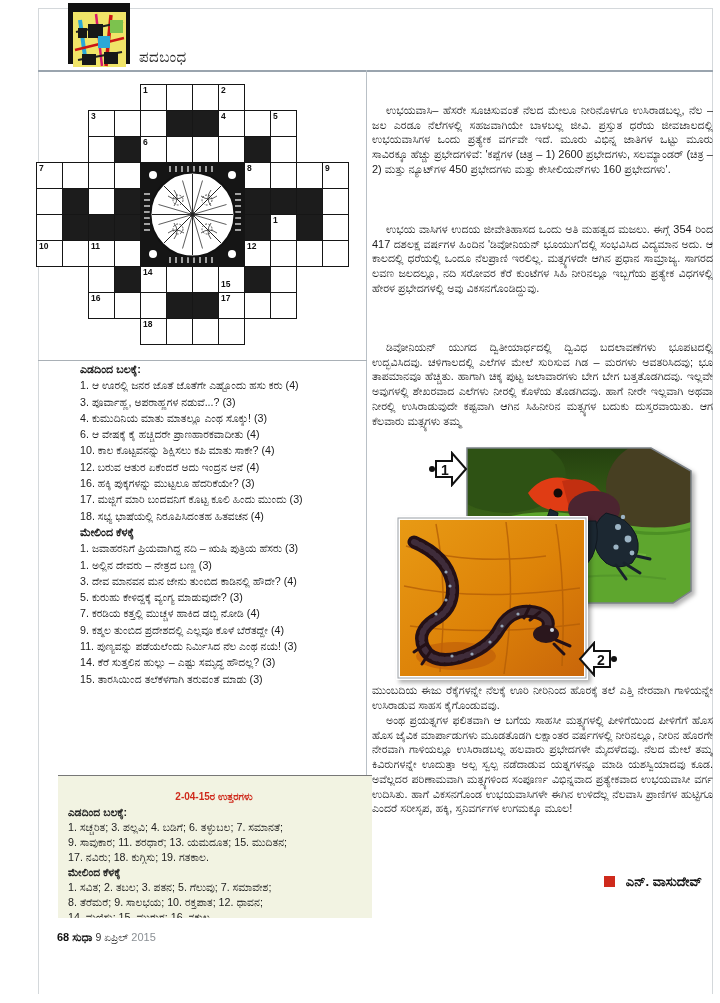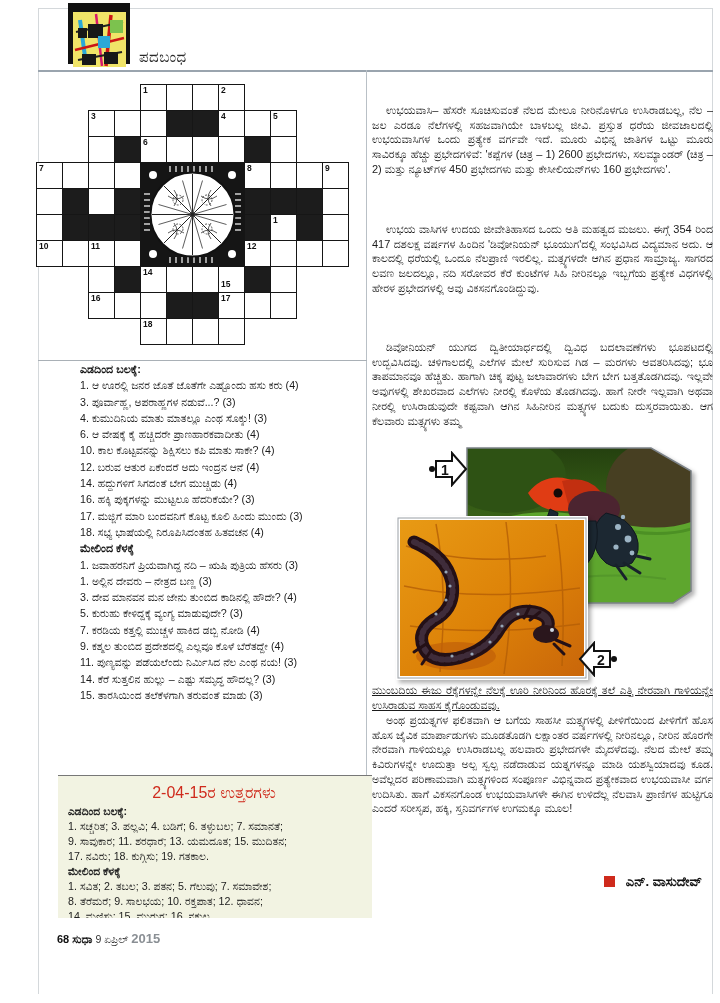--- a/index.html
+++ b/index.html
@@ -13,27 +13,27 @@
   .cw-cell{position:absolute;box-sizing:border-box;border:1px solid #161616;background:#fff;}
   .cw-black{background:#1c1c1c;}
   .cw-num{position:absolute;font-size:8.5px;font-weight:bold;color:#111;line-height:9px;}
   
   .clues{position:absolute;left:80px;top:361px;width:292px;}
   .clue-head{font-size:11px;font-weight:bold;color:#141414;line-height:16.3px;white-space:nowrap;}
   .clue-line{font-size:10.7px;color:#1b1b1b;line-height:16.3px;white-space:nowrap;overflow:hidden;}
   
   .ansbox{position:absolute;left:58px;top:775px;width:314px;height:143px;background:#f2f3e2;
           border-top:1px solid #777;box-sizing:border-box;padding:2px 0 0 10px;overflow:hidden;}
-  .ans-title{font-size:16px;font-weight:normal;text-align:center;margin:6px 12px 2px 0;}
+  .ans-title{font-size:10px;font-weight:bold;text-align:center;margin:13px 12px 2px 0;}
   .ans-head{font-size:10.7px;font-weight:bold;line-height:15px;color:#222;}
   .ans-line{font-size:10.7px;line-height:15px;color:#222;white-space:nowrap;overflow:hidden;}
   
   .footer{position:absolute;left:57px;top:931px;font-size:10.5px;color:#333;}
   .footer b{font-size:11px;color:#111;}
-  .footer .yr{color:#8a8f94;font-size:13px;font-weight:bold;}
+  .footer .yr{color:#8a8f94;font-size:11px;}
   
   .art-title{position:absolute;left:372px;top:71px;width:341px;text-align:center;
              font-size:19px;font-weight:bold;color:#0d0d0d;}
   .para{position:absolute;left:372px;width:341px;font-size:11px;line-height:14.7px;
         text-align:justify;color:#1c1c1c;overflow:hidden;}
   .indent{text-indent:14px;}
   .author{position:absolute;left:372px;top:874px;width:330px;text-align:right;
           font-size:13px;font-weight:bold;color:#111;}
   .author .sq{display:inline-block;width:11px;height:11px;margin-right:7px;vertical-align:-1px;}
   .photo{position:absolute;}
@@ -225,21 +225,20 @@
 
   <div class="clues">
     <div class="clue-head">ಎಡದಿಂದ ಬಲಕ್ಕೆ:</div>
     <div>
         <div class="clue-line">1. ಆ ಊರಲ್ಲಿ ಜನರ ಜೊತೆ ಜೊತೆಗೇ ಎಷ್ಟೊಂದು ಹಸು ಕರು (4)</div>
         <div class="clue-line">3. ಪೂರ್ವಾಹ್ಣ, ಅಪರಾಹ್ಣಗಳ ನಡುವೆ...? (3)</div>
         <div class="clue-line">4. ಕುಮುದಿನಿಯ ಮಾತು ಮಾತಲ್ಲೂ ಎಂಥ ಸೊಕ್ಕು! (3)</div>
         <div class="clue-line">6. ಆ ವೇಷಕ್ಕೆ ಕೈ ಹಚ್ಚಿದರೇ ಪ್ರಾಣಹಾರಕವಾದೀತು (4)</div>
         <div class="clue-line">10. ಕಾಲ ಕೊಟ್ಟವನನ್ನು ಶಿಕ್ಷಿಸಲು ಕಪಿ ಮಾತು ಸಾಕೇ? (4)</div>
         <div class="clue-line">12. ಬರುವ ಆತುರ ಏಕೆಂದರೆ ಅದು ಇಂದ್ರನ ಆನೆ (4)</div>
-        <div class="clue-line">14. ಹದ್ದುಗಳಿಗೆ ಸಿಗದಂತೆ ಬೇಗ ಮುಚ್ಚಿಡು (4)</div>
         <div class="clue-line">16. ಹಕ್ಕಿ ಪುಕ್ಕಗಳನ್ನು ಮುಟ್ಟಲೂ ಹೆದರಿಕೆಯೇ? (3)</div>
         <div class="clue-line">17. ಮಜ್ಜಿಗೆ ಮಾರಿ ಬಂದವನಿಗೆ ಕೊಟ್ಟ ಕೂಲಿ ಹಿಂದು ಮುಂದು (3)</div>
         <div class="clue-line">18. ಸಭ್ಯ ಭಾಷೆಯಲ್ಲಿ ನಿರೂಪಿಸಿದಂತಹ ಹಿತವಚನ (4)</div>
       </div>
     <div class="clue-head">ಮೇಲಿಂದ ಕೆಳಕ್ಕೆ</div>
     <div>
         <div class="clue-line">1. ಜವಾಹರನಿಗೆ ಪ್ರಿಯವಾಗಿದ್ದ ನದಿ – ಋಷಿ ಪುತ್ರಿಯ ಹೆಸರು (3)</div>
         <div class="clue-line">1. ಅಲ್ಲಿನ ದೇವರು – ನೇತ್ರದ ಬಣ್ಣ (3)</div>
         <div class="clue-line">3. ದೇವ ಮಾನವನ ಮನ ಜೇನು ತುಂಬಿದ ಕಾಡಿನಲ್ಲಿ ಹೌದೇ? (4)</div>
         <div class="clue-line">5. ಕುರುಹು ಕೇಳಿದ್ದಕ್ಕೆ ವ್ಯಂಗ್ಯ ಮಾಡುವುದೇ? (3)</div>
@@ -270,21 +269,21 @@
   <div class="footer">
     <b>68</b>
     <b>ಸುಧಾ</b>
     <span>9 ಏಪ್ರಿಲ್</span>
     <span class="yr">2015</span>
   </div>
 
   <div class="para indent" style="top:103px;height:119px;">ಉಭಯವಾಸಿ– ಹೆಸರೇ ಸೂಚಿಸುವಂತೆ ನೆಲದ ಮೇಲೂ ನೀರಿನೊಳಗೂ ಉಸಿರಾಡಬಲ್ಲ, ನೆಲ – ಜಲ ಎರಡೂ ನೆಲೆಗಳಲ್ಲಿ ಸಹಜವಾಗಿಯೇ ಬಾಳಬಲ್ಲ ಜೀವಿ. ಪ್ರಸ್ತುತ ಧರೆಯ ಜೀವಜಾಲದಲ್ಲಿ ಉಭಯವಾಸಿಗಳ ಒಂದು ಪ್ರತ್ಯೇಕ ವರ್ಗವೇ ಇದೆ. ಮೂರು ವಿಭಿನ್ನ ಜಾತಿಗಳ ಒಟ್ಟು ಮೂರು ಸಾವಿರಕ್ಕೂ ಹೆಚ್ಚು ಪ್ರಭೇದಗಳಿವೆ: 'ಕಪ್ಪೆಗಳ (ಚಿತ್ರ – 1) 2600 ಪ್ರಭೇದಗಳು, ಸಲಮ್ಯಾಂಡರ್ (ಚಿತ್ರ – 2) ಮತ್ತು ನ್ಯೂಟ್‌ಗಳ 450 ಪ್ರಭೇದಗಳು ಮತ್ತು ಕೇಸೀಲಿಯನ್‌ಗಳು 160 ಪ್ರಭೇದಗಳು'.</div>
   <div class="para indent" style="top:222px;height:118px;">ಉಭಯ ವಾಸಿಗಳ ಉದಯ ಜೀವೇತಿಹಾಸದ ಒಂದು ಅತಿ ಮಹತ್ವದ ಮಜಲು. ಈಗ್ಗೆ 354 ರಿಂದ 417 ದಶಲಕ್ಷ ವರ್ಷಗಳ ಹಿಂದಿನ 'ಡಿವೋನಿಯನ್ ಭೂಯುಗ'ದಲ್ಲಿ ಸಂಭವಿಸಿದ ವಿದ್ಯಮಾನ ಅದು. ಆ ಕಾಲದಲ್ಲಿ ಧರೆಯಲ್ಲಿ ಒಂದೂ ನೆಲಪ್ರಾಣಿ ಇರಲಿಲ್ಲ. ಮತ್ಸ್ಯಗಳದೇ ಆಗಿನ ಪ್ರಧಾನ ಸಾಮ್ರಾಜ್ಯ. ಸಾಗರದ ಲವಣ ಜಲದಲ್ಲೂ, ನದಿ ಸರೋವರ ಕೆರೆ ಕುಂಟೆಗಳ ಸಿಹಿ ನೀರಿನಲ್ಲೂ ಇಬ್ಬಗೆಯ ಪ್ರತ್ಯೇಕ ವಿಧಗಳಲ್ಲಿ ಹೇರಳ ಪ್ರಭೇದಗಳಲ್ಲಿ ಅವು ವಿಕಸನಗೊಂಡಿದ್ದುವು.</div>
   <div class="para indent" style="top:340px;height:106px;">ಡಿವೋನಿಯನ್ ಯುಗದ ದ್ವಿತೀಯಾರ್ಧದಲ್ಲಿ ದ್ವಿವಿಧ ಬದಲಾವಣೆಗಳು ಭೂಪಟದಲ್ಲಿ ಉದ್ಭವಿಸಿದವು. ಚಳಿಗಾಲದಲ್ಲಿ ಎಲೆಗಳ ಮೇಲೆ ಸುರಿಸುವ ಗಿಡ – ಮರಗಳು ಅವತರಿಸಿದವು; ಭೂ ತಾಪಮಾನವೂ ಹೆಚ್ಚಿತು. ಹಾಗಾಗಿ ಚಿಕ್ಕ ಪುಟ್ಟ ಜಲಾವಾರಗಳು ಬೇಗ ಬೇಗ ಬತ್ತತೊಡಗಿದವು. ಇಲ್ಲವೇ ಅವುಗಳಲ್ಲಿ ಶೇಖರವಾದ ಎಲೆಗಳು ನೀರಲ್ಲಿ ಕೊಳೆಯ ತೊಡಗಿದವು. ಹಾಗೆ ನೀರೇ ಇಲ್ಲವಾಗಿ ಅಥವಾ ನೀರಲ್ಲಿ ಉಸಿರಾಡುವುದೇ ಕಷ್ಟವಾಗಿ ಆಗಿನ ಸಿಹಿನೀರಿನ ಮತ್ಸ್ಯಗಳ ಬದುಕು ದುಸ್ತರವಾಯಿತು. ಆಗ ಕೆಲವಾರು ಮತ್ಸ್ಯಗಳು ತಮ್ಮ</div>
-  <div class="para" style="top:683px;height:30px;text-decoration:underline;">ಮುಂಬದಿಯ ಈಜು ರೆಕ್ಕೆಗಳನ್ನೇ ನೆಲಕ್ಕೆ ಊರಿ ನೀರಿನಿಂದ ಹೊರಕ್ಕೆ ತಲೆ ಎತ್ತಿ ನೇರವಾಗಿ ಗಾಳಿಯನ್ನೇ ಉಸಿರಾಡುವ ಸಾಹಸ ಕೈಗೊಂಡುವವು.</div>
+  <div class="para" style="top:683px;height:30px;">ಮುಂಬದಿಯ ಈಜು ರೆಕ್ಕೆಗಳನ್ನೇ ನೆಲಕ್ಕೆ ಊರಿ ನೀರಿನಿಂದ ಹೊರಕ್ಕೆ ತಲೆ ಎತ್ತಿ ನೇರವಾಗಿ ಗಾಳಿಯನ್ನೇ ಉಸಿರಾಡುವ ಸಾಹಸ ಕೈಗೊಂಡುವವು.</div>
   <div class="para indent" style="top:713px;height:158px;">ಅಂಥ ಪ್ರಯತ್ನಗಳ ಫಲಿತವಾಗಿ ಆ ಬಗೆಯ ಸಾಹಸೀ ಮತ್ಸ್ಯಗಳಲ್ಲಿ ಪೀಳಿಗೆಯಿಂದ ಪೀಳಿಗೆಗೆ ಹೊಸ ಹೊಸ ಜೈವಿಕ ಮಾರ್ಪಾಡುಗಳು ಮೂಡತೊಡಗಿ ಲಕ್ಷಾಂತರ ವರ್ಷಗಳಲ್ಲಿ ನೀರಿನಲ್ಲೂ, ನೀರಿನ ಹೊರಗೇ ನೇರವಾಗಿ ಗಾಳಿಯಲ್ಲೂ ಉಸಿರಾಡಬಲ್ಲ ಹಲವಾರು ಪ್ರಭೇದಗಳೇ ಮೈದಳೆದವು. ನೆಲದ ಮೇಲೆ ತಮ್ಮ ಕಿವಿರುಗಳನ್ನೇ ಊದುತ್ತಾ ಅಲ್ಪ ಸ್ವಲ್ಪ ನಡೆದಾಡುವ ಯತ್ನಗಳನ್ನೂ ಮಾಡಿ ಯಶಸ್ವಿಯಾದವು ಕೂಡ. ಅವೆಲ್ಲದರ ಪರಿಣಾಮವಾಗಿ ಮತ್ಸ್ಯಗಳಿಂದ ಸಂಪೂರ್ಣ ವಿಭಿನ್ನವಾದ ಪ್ರತ್ಯೇಕವಾದ ಉಭಯವಾಸೀ ವರ್ಗ ಉದಿಸಿತು. ಹಾಗೆ ವಿಕಸನಗೊಂಡ ಉಭಯವಾಸಿಗಳೇ ಈಗಿನ ಉಳಿದೆಲ್ಲ ನೆಲವಾಸಿ ಪ್ರಾಣಿಗಳ ಹುಟ್ಟಿಗೂ ಎಂದರೆ ಸರೀಸೃಪ, ಹಕ್ಕಿ, ಸ್ತನಿವರ್ಗಗಳ ಉಗಮಕ್ಕೂ ಮೂಲ!</div>
 
   <svg class="photo shadowed" style="left:466px;top:447px;" width="226" height="157" viewBox="0 0 226 157">
     <defs>
       <clipPath id="frogclip">
           <polygon points="1,1 185,1 225,24 225,144 207,156 1,156"></polygon>
         </clipPath>
       <linearGradient id="fbg" x1="0" y1="0" x2="0" y2="1">
         <stop offset="0" stop-color="#24400f"></stop>
           <stop offset=".5" stop-color="#3c6618"></stop>

